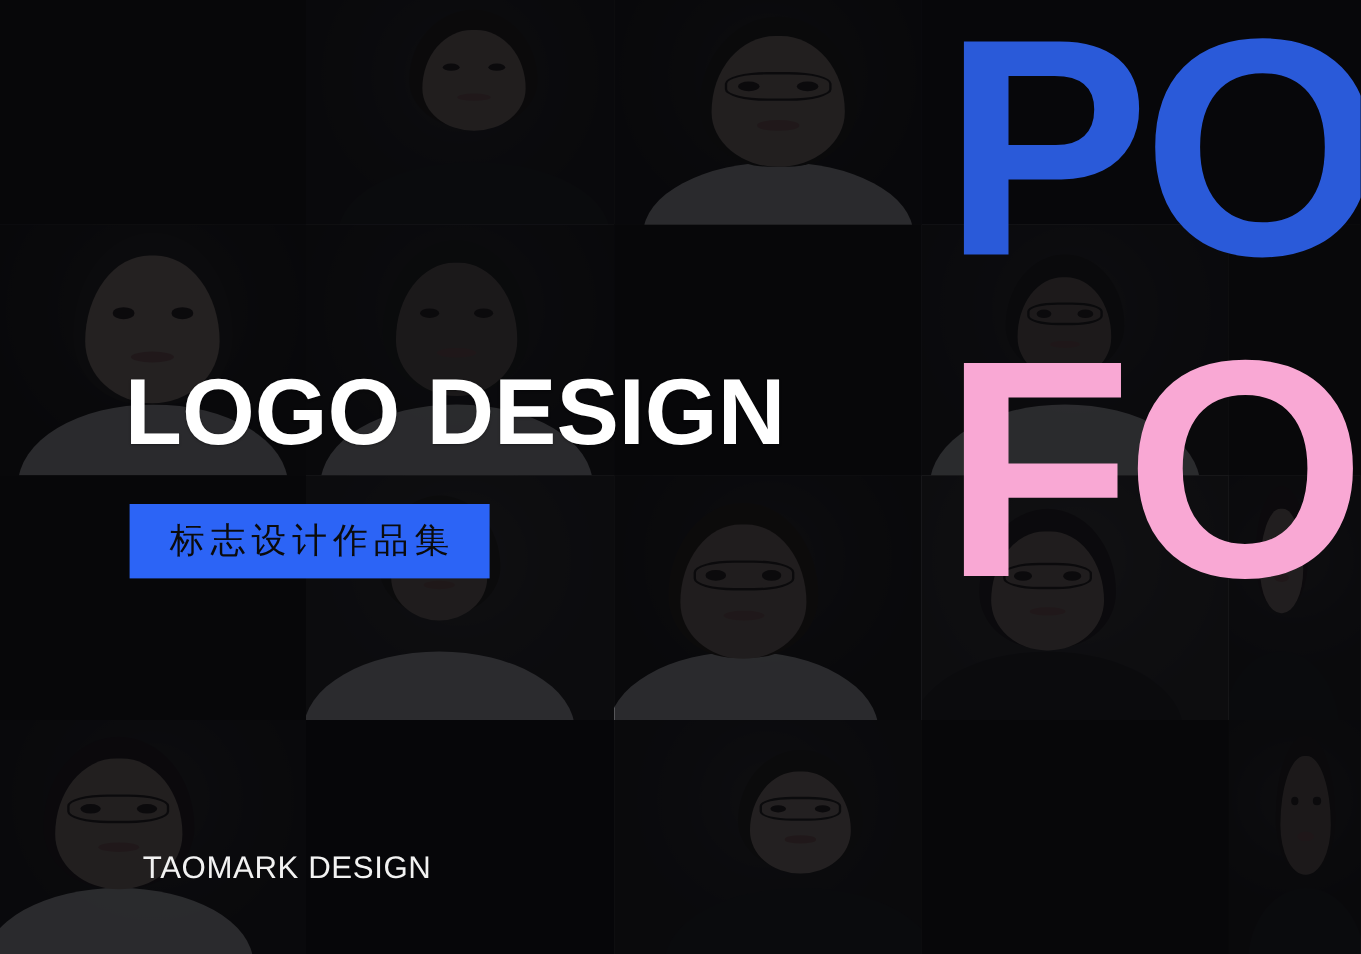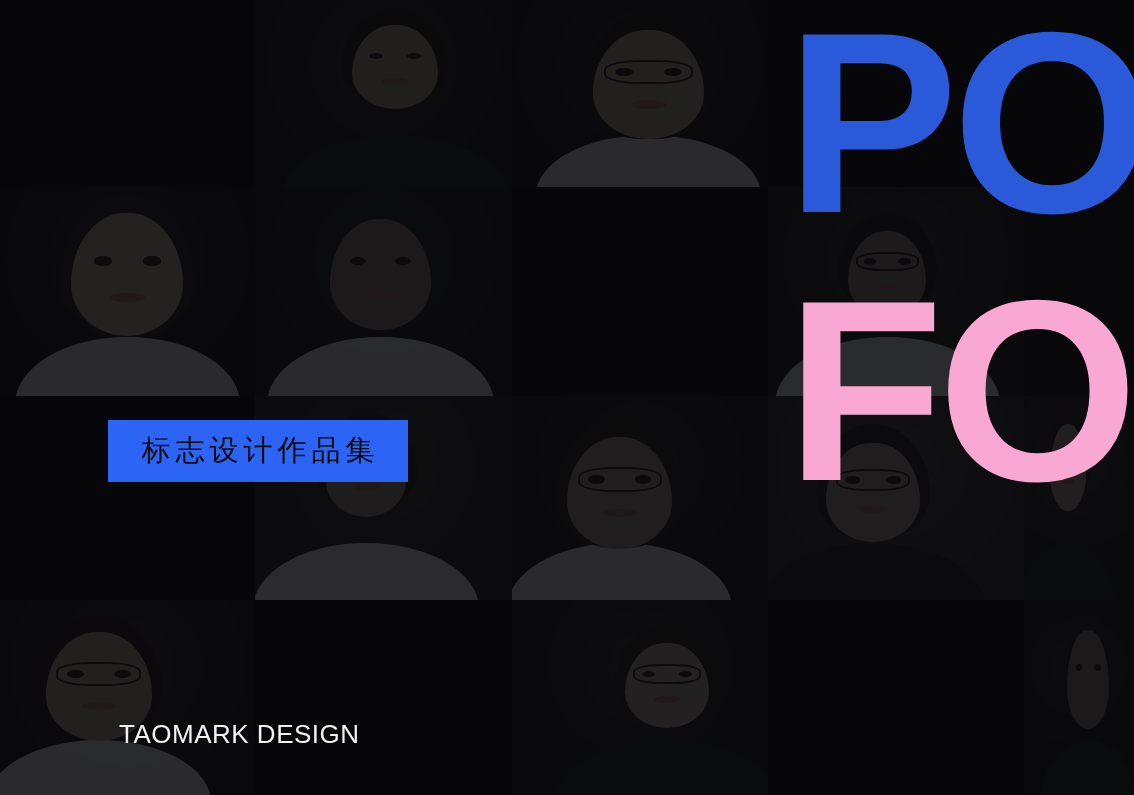--- a/index.html
+++ b/index.html
@@ -257,20 +257,21 @@
           <div class="p-mouth" style="left:52.24645404663923%; top:47.93501028806585%; width:12.139396433470509%; height:3.793561385459534%; background:rgba(150,84,84,0.8);"></div>
         </div>
       </div>
     </div>
 
   <div class="bigtype">
     <div class="bigline l1" style="color: rgb(42, 90, 217);">PO</div>
     <div class="bigline l2" style="color: #f9a8d4;">FO</div>
   </div>
 
+  <div class="headline" style="color: rgb(255, 255, 255);">LOGO DESIGN</div>
 
   <div class="badge" style="background: rgb(44, 100, 246);">
     <span class="badge-label" style="color: rgb(11, 11, 12);">标志设计作品集</span>
   </div>
 
-  <div class="footer-brand" style="color: rgb(242, 242, 242); margin-top: 11px;">TAOMARK DESIGN</div>
+  <div class="footer-brand" style="color: rgb(242, 242, 242);">TAOMARK DESIGN</div>
 
 </div>
 
 </body></html>

